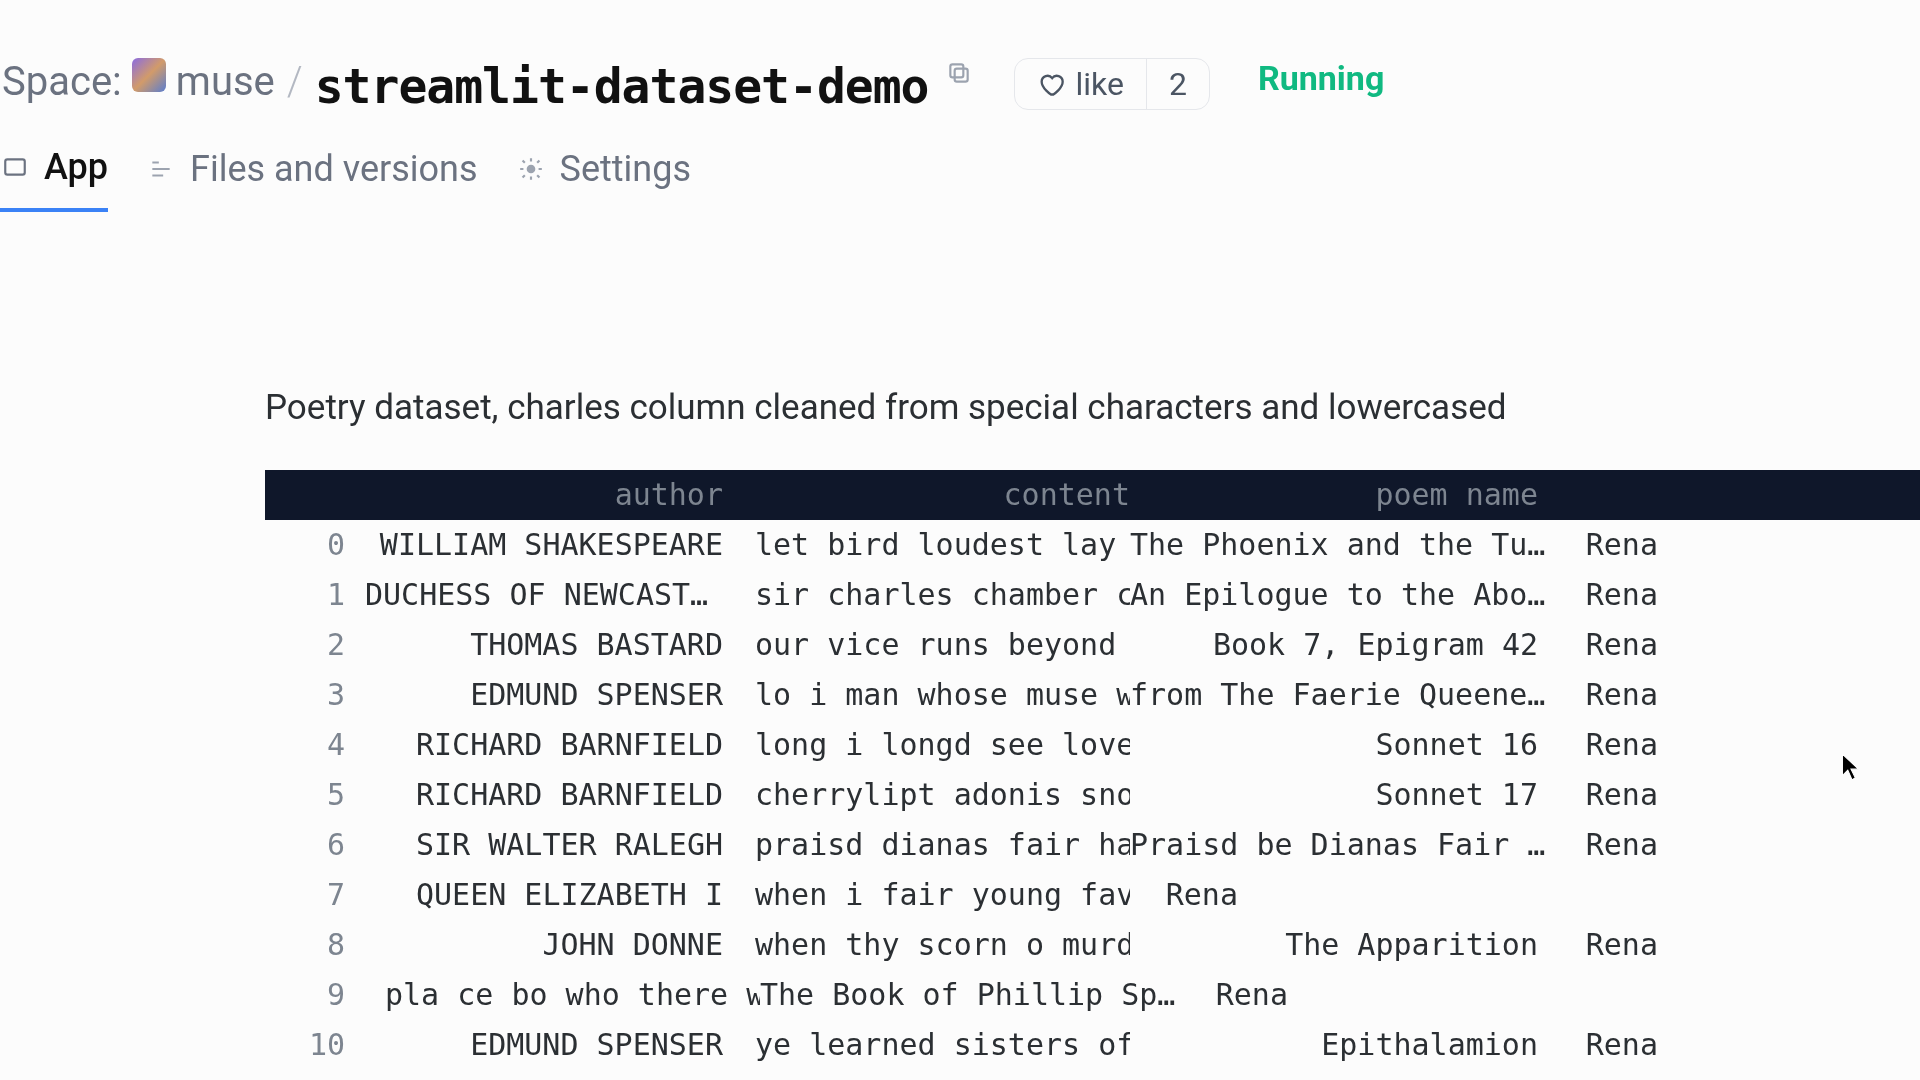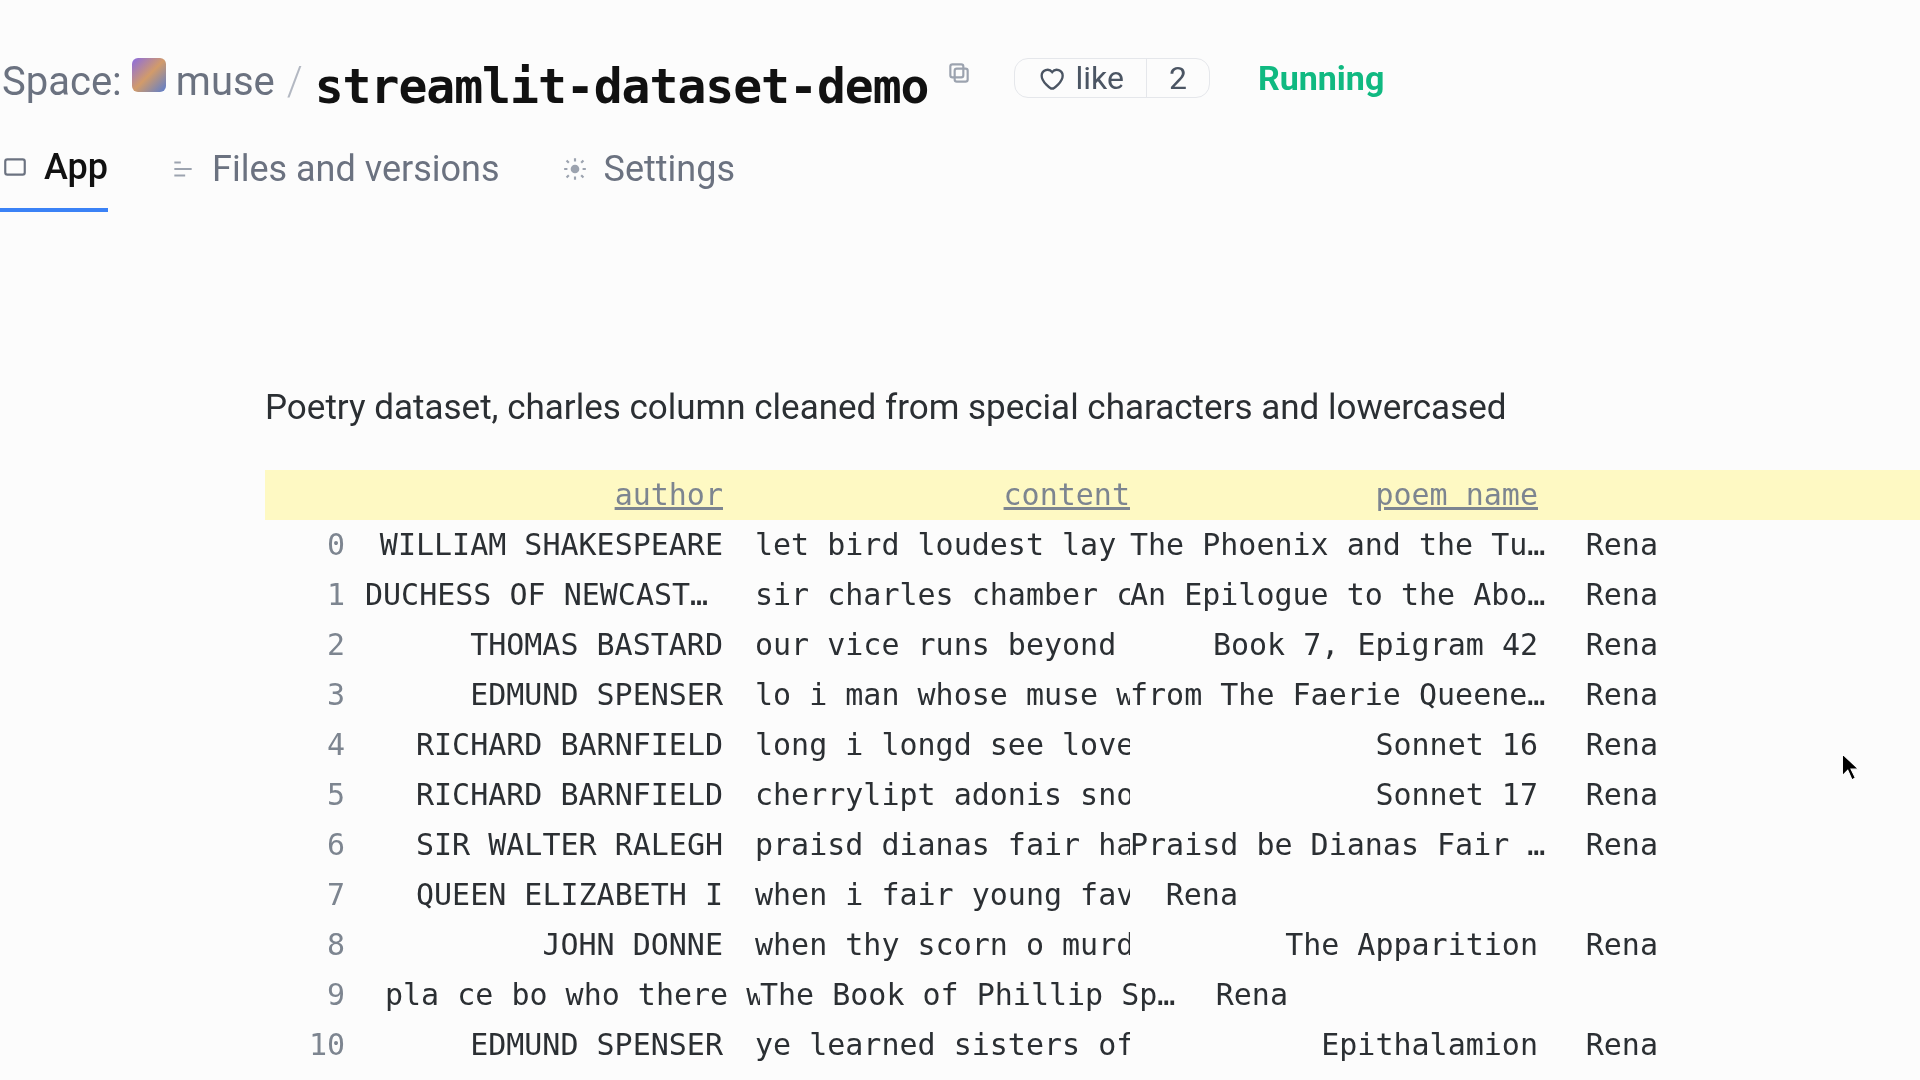--- a/index.html
+++ b/index.html
@@ -5,35 +5,35 @@
   * { box-sizing: border-box; margin: 0; padding: 0; }
   html, body { width: 1920px; height: 1080px; font-family: -apple-system, BlinkMacSystemFont, "Segoe UI", Roboto, sans-serif; background: #fcfcfc; color: #111; overflow: hidden; }
   .topbar { display: flex; align-items: flex-start; gap: 10px; padding: 18px 0 14px 0; margin-top: 40px; }
   .space-label { font-size: 40px; color: #6b7280; font-weight: 400; margin-left: 2px; }
   .avatar { width: 34px; height: 34px; border-radius: 6px; background: linear-gradient(135deg,#8a6be2 0%,#d29b6a 50%,#5a7dcf 100%); display:inline-block; }
   .owner { font-size: 40px; color: #6b7280; font-weight: 400; }
   .slash { font-size: 40px; color: #b3b8c2; font-weight: 300; padding: 0 2px;}
   .repo { font-size: 48px; color: #111; font-weight: 700; font-family: 'SFMono-Regular', Menlo, Consolas, monospace; letter-spacing: -1px;}
   .copy-icon { width: 30px; height: 30px; display:flex; align-items:center; justify-content:center; margin-left:6px; }
   .copy-icon svg { stroke: #9ca3af; }
-  .like-box { display:flex; align-items:center; border:1px solid #e5e7eb; border-radius: 14px; height: 40px; margin-left: 30px; overflow:hidden;}
+  .like-box { display:flex; align-items:center; border:1px solid #e5e7eb; border-radius: 14px; height: 52px; margin-left: 30px; overflow:hidden;}
   .like-btn { display:flex; align-items:center; gap:10px; padding: 0 22px; font-size: 32px; color:#4b5563; height:100%; }
   .like-btn svg { stroke:#4b5563; }
   .like-count { border-left:1px solid #e5e7eb; padding:0 22px; font-size:32px; color:#4b5563; height:100%; display:flex; align-items:center;}
   .status { font-size: 34px; color:#10b981; font-weight:700; margin-left: 38px;}
-  .tabs { display:flex; gap: 60px; padding-top: 18px; align-items:center; }
+  .tabs { display:flex; gap: 38px; padding-top: 18px; align-items:center; }
   .tab { display:flex; align-items:center; gap:14px; font-size:36px; color:#6b7280; padding-bottom: 20px; }
   .tab.active { color:#111; border-bottom: 4px solid #3b82f6; font-weight:500;}
   .tab .ticon { width:30px; height:30px; display:flex; align-items:center; justify-content:center;}
   .tab .ticon svg { stroke:#9ca3af; fill:#9ca3af;}
   .tab.active .ticon svg { stroke:#6b7280; fill:#6b7280;}
   .content { padding: 175px 0 0 265px; }
   .caption { font-size: 35px; color:#2b2f33; font-weight:400; margin-bottom: 42px;}
   .df { font-family: 'SFMono-Regular', Menlo, Consolas, monospace; font-size: 30px; line-height: 50px; color:#2b2f33;}
-  .df .hdr { display:flex; background:#fef9c3; color:#7d8590;text-decoration:underline; }
+  .df .hdr { display:flex; background:#0f172a; color:#7d8590; }
   .df .row { display:flex; }
   .col-idx { width: 100px; text-align:right; padding-right: 20px; color:#7d8590;}
   .hdr .col-idx { visibility: hidden; }
   .col-author { width: 370px; text-align:right; padding-right: 12px; overflow:hidden; white-space:nowrap; text-overflow: ellipsis; }
   .col-content { width: 395px; text-align:right; padding-left: 20px; overflow:hidden; white-space:nowrap; text-overflow: clip;}
   .col-poem { width: 420px; text-align:right; padding-right: 12px; overflow:hidden; white-space:nowrap; text-overflow: clip;}
   .col-tail { width: 120px; text-align:right; padding-right: 12px; overflow:hidden; white-space:nowrap;}
   .cursor { position:absolute; left: 1840px; top: 752px; width: 22px; height: 30px; pointer-events:none;}
 </style>
 </head>

